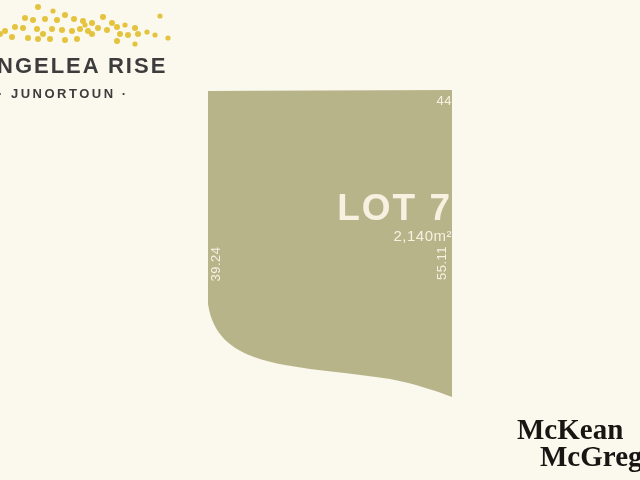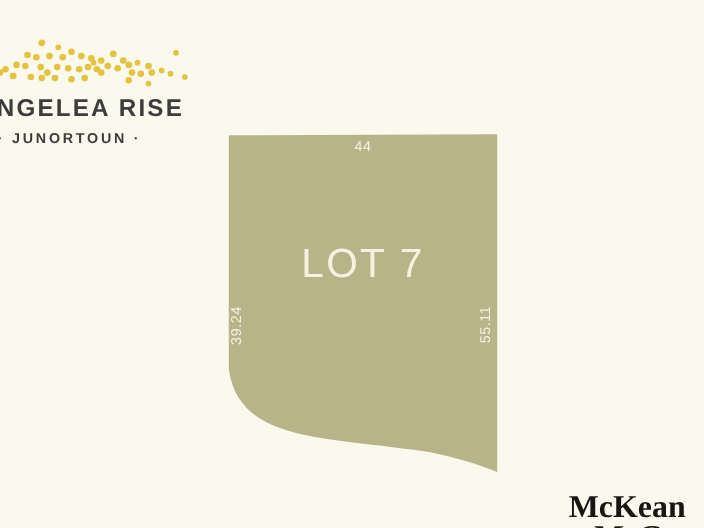--- a/index.html
+++ b/index.html
@@ -15,21 +15,20 @@
     width: 640px;
     height: 480px;
     overflow: hidden;
     background: var(--bg);
     font-family: "Liberation Sans", sans-serif;
   }
   .canvas {
     position: relative;
     width: 640px;
     height: 376px;
-    margin-top: 32px;
   }
   
   .dots-svg {
     position: absolute;
     left: 0;
     top: 2px;
     width: 180px;
     height: 50px;
   }
   .estate-name {
@@ -62,42 +61,42 @@
   }
   .lot-svg path { fill: var(--lot-fill); }
   .lot-label {
     position: absolute;
     color: var(--lot-text);
     white-space: nowrap;
   }
   .centered-col {
     left: 208px;
     width: 244px;
-    text-align: center;
+    text-align: right;
   }
   .dim {
     font-size: 13px;
     letter-spacing: 0.5px;
   }
   .dim-top    { top: 93px; }
   .dim-bottom { top: 345px; }
   .dim-left {
     left: 215px;
     top: 264px;
     transform: translate(-50%, -50%) rotate(-90deg);
   }
   .dim-right {
     left: 441px;
     top: 263px;
     transform: translate(-50%, -50%) rotate(-90deg);
   }
   .lot-title {
     top: 187px;
     font-size: 37px;
-    font-weight: 400;
+    font-weight: 700;
     letter-spacing: 2px;
   }
   .lot-area {
     top: 227px;
     font-size: 15px;
     letter-spacing: 0.5px;
   }
   
   .agency {
     position: absolute;
@@ -172,20 +171,21 @@
     <path d="M 208 91 L 452 90 L 452 397
              C 436 391 416 384 390 379
              C 352 373 318 371 285 365
              C 248 358 214 346 208 304 Z"></path>
   </svg>
 
   <div class="lot-label dim centered-col dim-top">44</div>
 
   <div class="lot-label lot-title centered-col">LOT 7</div>
 
+  <div class="lot-label lot-area centered-col">2,140m²</div>
 
   <div class="lot-label dim dim-left">39.24</div>
 
   <div class="lot-label dim dim-right">55.11</div>
 
 
   <div class="agency">
     <div class="agency-line1">McKean</div>
     <div class="agency-line2">McGregor</div>
   </div>

